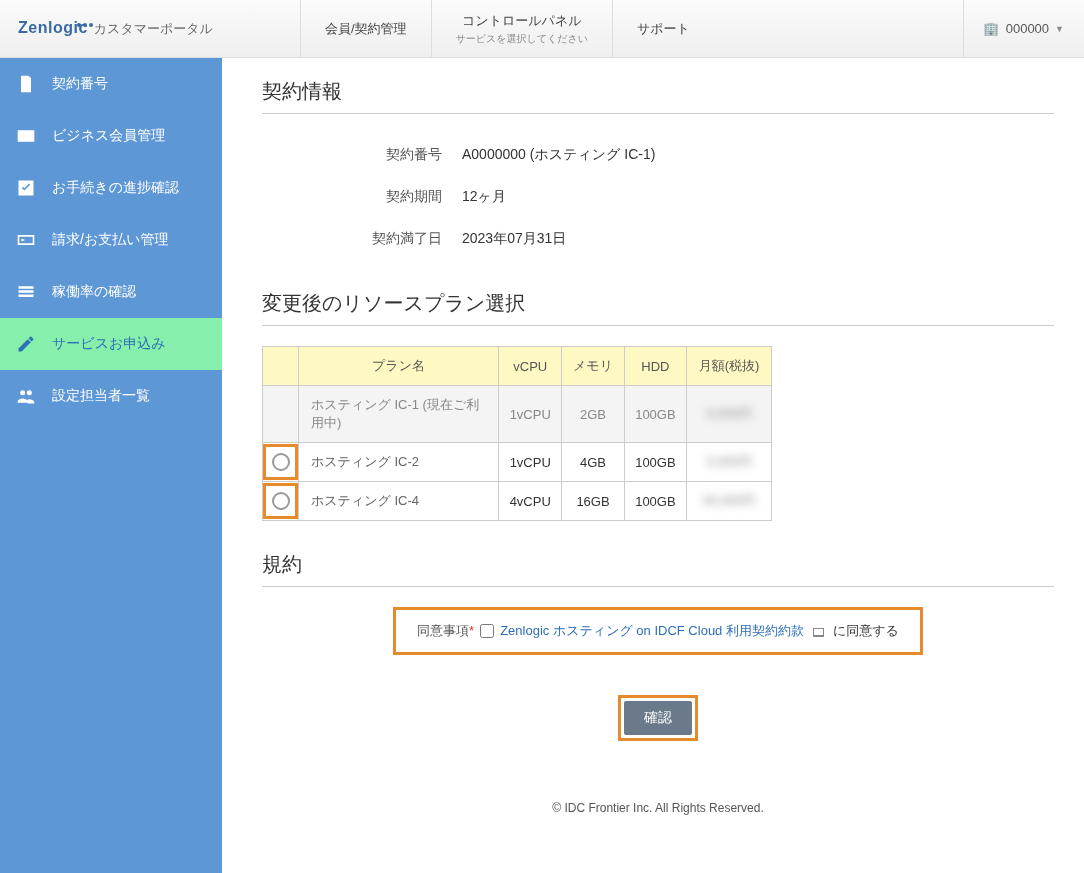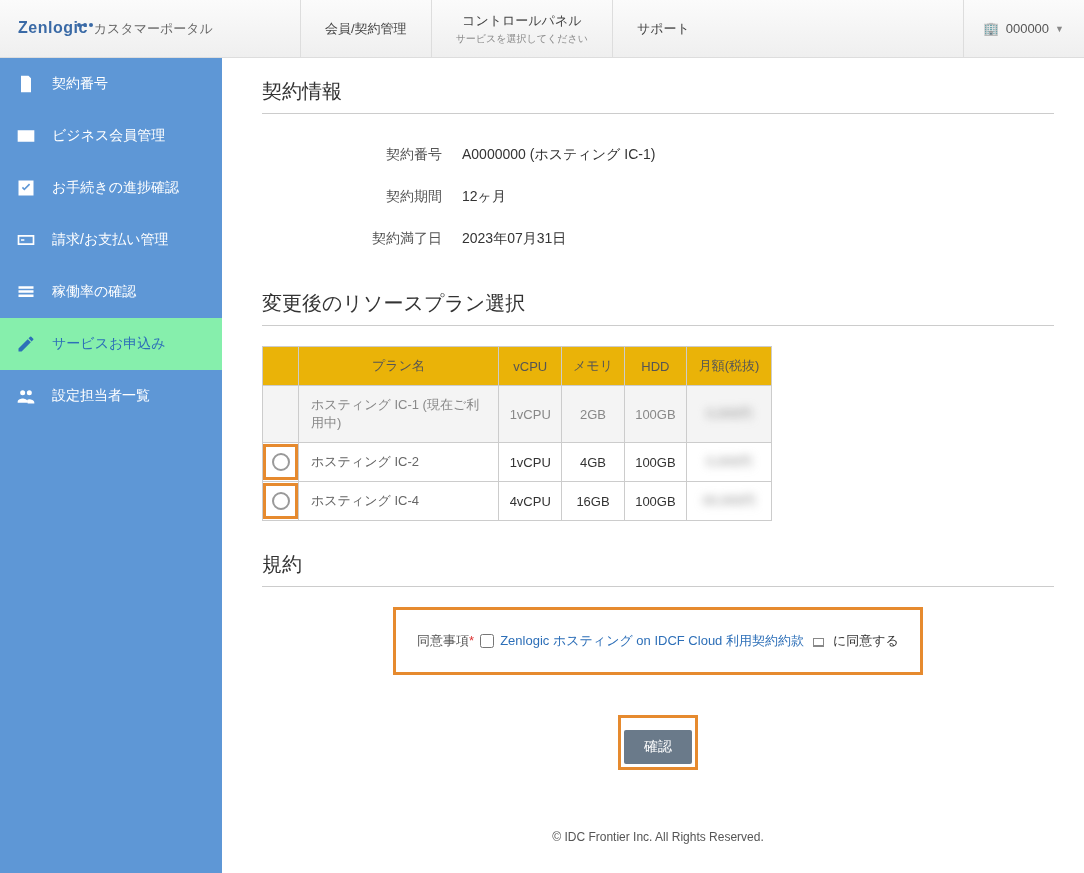--- a/index.html
+++ b/index.html
@@ -77,43 +77,43 @@
   }
   .info-table{margin-left:80px;margin-bottom:30px;}
   .info-row{display:flex;padding:12px 0;font-size:14px;}
   .info-label{width:120px;text-align:right;color:#555;padding-right:20px;}
   .info-value{color:#333;}
   
   table.plan{border-collapse:collapse;width:510px;margin-bottom:30px;}
   table.plan th, table.plan td{
     border:1px solid #ccc;padding:10px 8px;font-size:13px;text-align:center;
   }
-  table.plan th{background:#eab308;font-weight:normal;color:#555;}
+  table.plan th{background:#fef9c3;font-weight:normal;color:#555;}
   table.plan td.plan-name{text-align:left;padding-left:12px;color:#666;}
   table.plan tr.current td{background:#f4f4f4;color:#888;}
   table.plan td.radio-cell{width:36px;padding:0;}
   .radio-highlight{border:3px solid #e68a2e;display:flex;align-items:center;justify-content:center;padding:6px 4px;}
   .radio-circle{width:18px;height:18px;border:2px solid #999;border-radius:50%;display:inline-block;}
   .price-blur{filter:blur(4px);color:#888;}
   
   .agree-box{
     border:3px solid #e68a2e;
     display:flex;align-items:center;justify-content:center;
-    gap:6px;padding:22px 16px;margin:0 auto 40px;width:530px;font-size:13px;
+    gap:6px;padding:12px 16px;margin:0 auto 40px;width:530px;font-size:13px;
   }
   .agree-label{color:#555;}
   .req{color:#d33;}
   .agree-link{color:#2d6fb8;text-decoration:none;}
   .ext-icon{display:inline-block;width:11px;height:9px;border:1px solid #888;border-bottom:2px solid #888;margin:0 3px;position:relative;top:1px;}
   
   .confirm-wrap{text-align:center;margin-bottom:50px;}
   .confirm-outline{display:inline-block;border:3px solid #e68a2e;padding:3px;}
   .confirm-btn{
     background:#6a7a8a;color:#fff;border:none;
-    padding:8px 20px;font-size:14px;cursor:pointer;border-radius:2px;margin-top:9px;
+    padding:8px 20px;font-size:14px;cursor:pointer;border-radius:2px;
   }
   .footer{text-align:center;font-size:12px;color:#555;padding:10px 0;}
   input[type=checkbox]{width:14px;height:14px;}
 </style>
 </head>
 <body>
 
 <div class="header">
   <div class="logo">
     <span class="logo-main">

